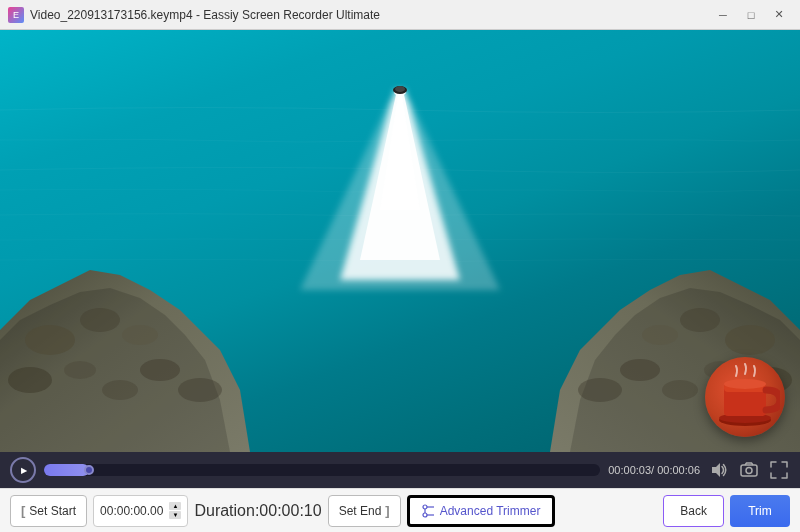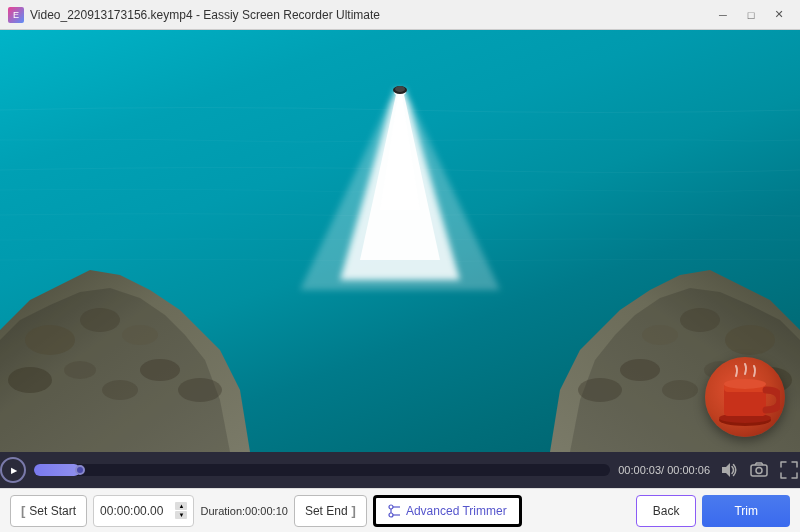--- a/index.html
+++ b/index.html
@@ -108,21 +108,21 @@
       box-shadow: 0 4px 12px rgba(0,0,0,0.4);
       overflow: hidden;
     }
 
     
     .controls-bar {
       height: 36px;
       background: #2a2a3a;
       display: flex;
       align-items: center;
-      padding: 0 0;
+      padding: 0 10px;
       gap: 8px;
     }
 
     .play-btn {
       width: 26px;
       height: 26px;
       border-radius: 50%;
       border: 2px solid #7a7aaa;
       background: transparent;
       cursor: pointer;
@@ -220,21 +220,21 @@
     .time-input {
       height: 32px;
       border: 1px solid #ccc;
       border-radius: 4px;
       background: white;
       display: flex;
       align-items: center;
       padding: 0 6px;
       font-size: 12px;
       color: #333;
-      gap: 12px;
+      gap: 6px;
     }
 
     .time-spinners {
       display: flex;
       flex-direction: column;
       gap: 1px;
     }
     .spinner-btn {
       width: 12px;
       height: 8px;
@@ -242,21 +242,21 @@
       border: none;
       cursor: pointer;
       display: flex;
       align-items: center;
       justify-content: center;
       font-size: 6px;
       border-radius: 1px;
     }
 
     .duration-label {
-      font-size: 11px;
+      font-size: 16px;
       color: #333;
       white-space: nowrap;
     }
 
     .btn-set-end {
       background: white;
       border: 1px solid #bbb;
       color: #333;
       padding: 0 10px;
       text-align: center;
@@ -273,21 +273,21 @@
     .btn-back {
       background: white;
       border: 1px solid #8b5cf6;
       color: #333;
       padding: 0 16px;
     }
 
     .btn-trim {
       background: linear-gradient(to bottom, #4a7aee, #3a6aee);
       color: white;
-      padding: 0 32px;
+      padding: 0 4px;
       min-width: 60px;
     }
 
     .spacer { flex: 1; }
 
     
     .bracket-icon {
       font-size: 13px;
       font-weight: bold;
       color: #888;

